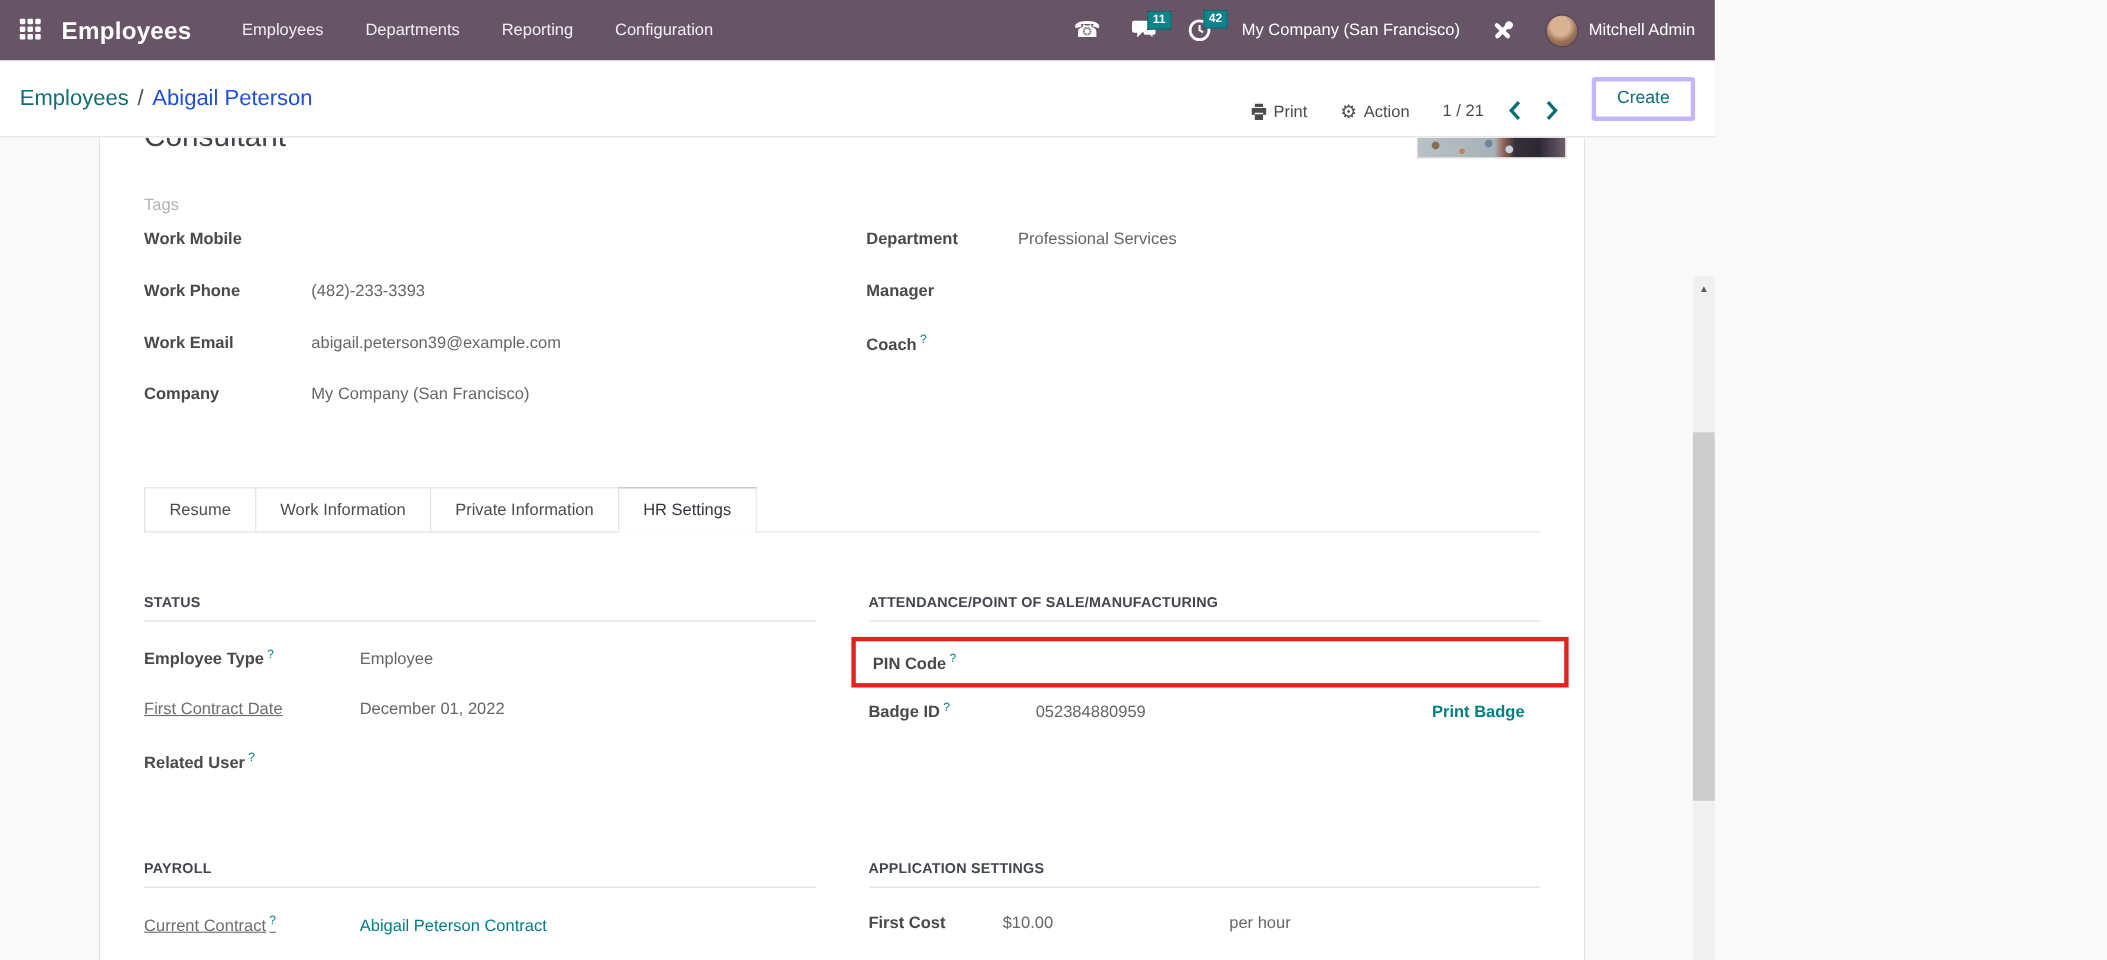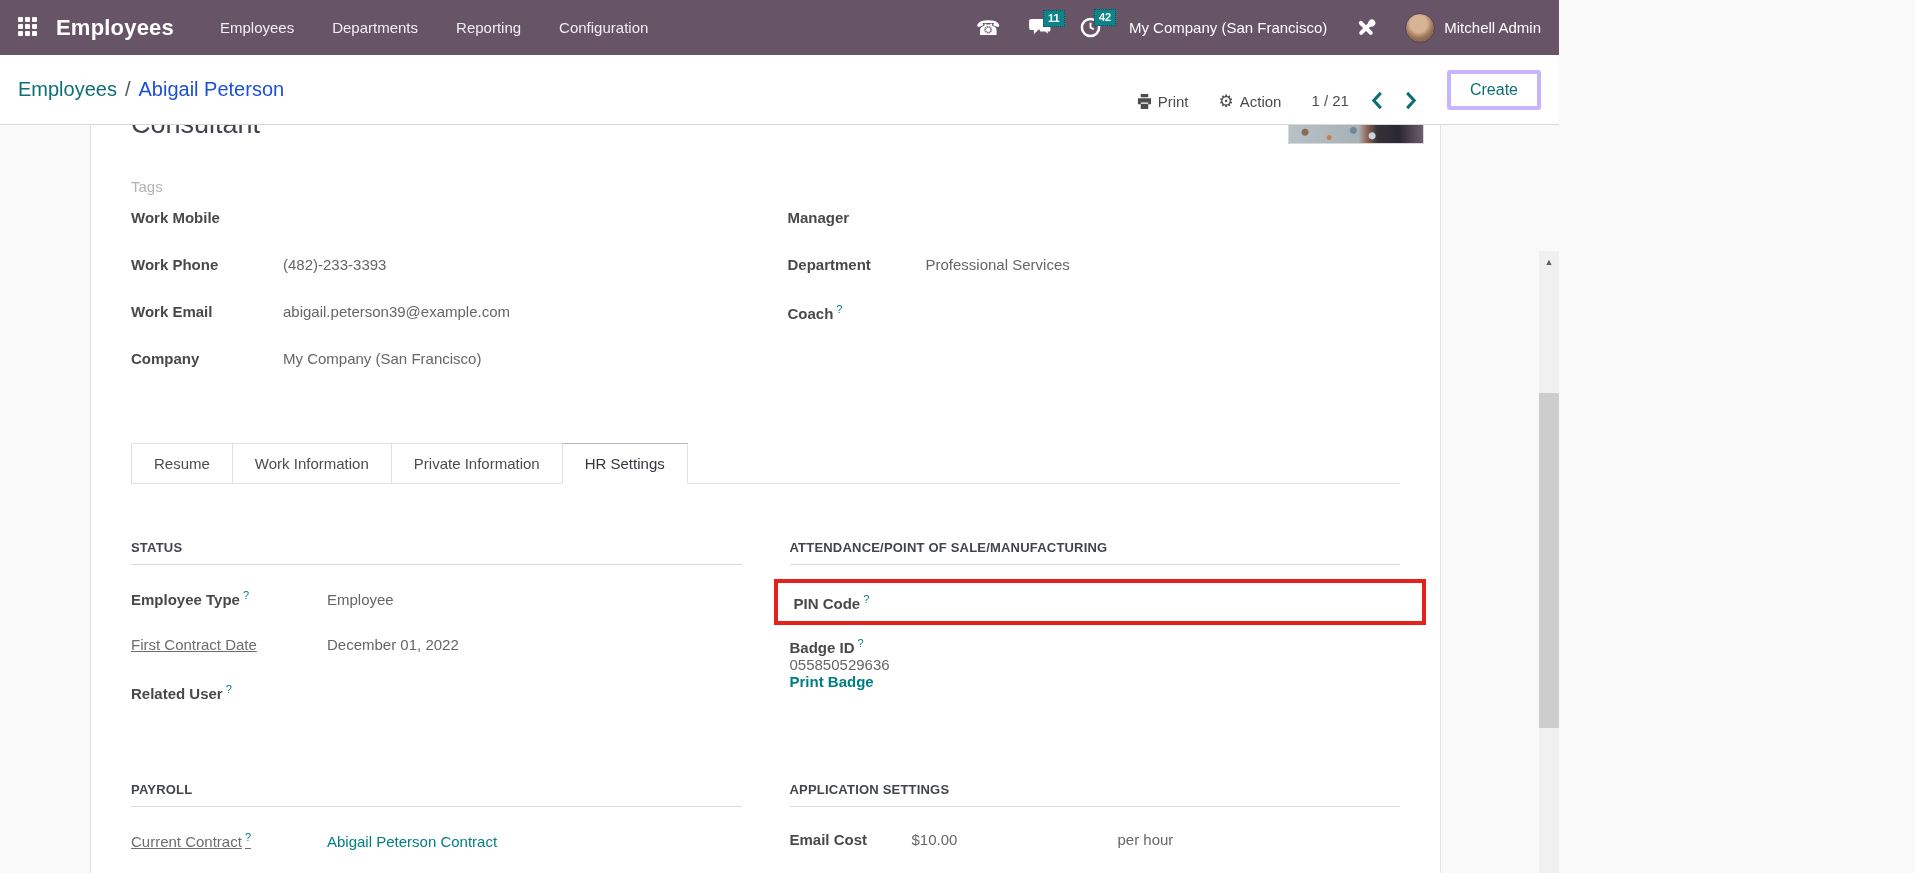--- a/index.html
+++ b/index.html
@@ -110,21 +110,21 @@
     padding-bottom: 9px; border-bottom: 1px solid #dcdcdc;
   }
   .section-rows { margin-top: 24px; }
   .sec .frow .flabel { width: 196px; }
   .sec-right .frow .flabel { width: 122px; }
   .pin-box {
     border: 4px solid #e5211e; margin: 14px 0 12px -16px; width: calc(100% + 42px);
     height: 46px; display: flex; align-items: center; padding-left: 16px; cursor: text;
   }
   .pin-box .flabel { width: auto; }
-  .badge-row { display: flex; align-items: baseline; height: 26px; flex-direction: column; }
+  .badge-row { display: flex; align-items: baseline; height: 26px; }
   .badge-row .spacer { flex: 1; }
   .action-link { color: #017e84; font-weight: 700; cursor: pointer; margin-right: 14px; font-size: 15px; }
   .suffix { color: #666; margin-left: 96px; }
   .val-cell { min-width: 110px; display: inline-block; }
 
   
   .scrollbar { position: absolute; top: 126px; right: 0; width: 20px; bottom: 0; background: #f1f0f1; }
   .scroll-up { height: 22px; display: flex; align-items: center; justify-content: center; color: #5b5b5b; font-size: 9px; cursor: pointer; }
   .scroll-thumb { position: absolute; top: 142px; left: 0; width: 20px; height: 335px; background: #cdcdcd; cursor: grab; }
 </style>
@@ -242,26 +242,26 @@
             <span class="flabel"><span>Work Email</span></span>
             <span class="fvalue">abigail.peterson39@example.com</span>
           </div>
           <div class="frow">
             <span class="flabel"><span>Company</span></span>
             <span class="fvalue">My Company (San Francisco)</span>
           </div>
         </div>
         <div class="hcol-right">
           <div class="frow">
+            <span class="flabel"><span>Department</span></span>
+            <span class="fvalue">Professional Services</span>
+          </div>
+          <div class="frow">
             <span class="flabel"><span>Manager</span></span>
             <span class="fvalue"></span>
-          </div>
-          <div class="frow">
-            <span class="flabel"><span>Department</span></span>
-            <span class="fvalue">Professional Services</span>
           </div>
           <div class="frow">
             <span class="flabel"><span>Coach</span><sup class="help">?</sup></span>
             <span class="fvalue"></span>
           </div>
         </div>
       </div>
 
       <div class="tabs">
         <div class="tab">Resume</div>
@@ -291,42 +291,42 @@
         </div>
 
         <div class="sec sec-right">
           <div class="section-title">ATTENDANCE/POINT OF SALE/MANUFACTURING</div>
           <div class="pin-box">
             <span class="flabel"><span>PIN Code</span><sup class="help">?</sup></span>
             <span class="fvalue"></span>
           </div>
           <div class="badge-row">
             <span class="flabel"><span>Badge ID</span><sup class="help">?</sup></span>
-            <span class="fvalue">055850529636</span>
+            <span class="fvalue">052384880959</span>
             <span class="spacer"></span>
             <span class="action-link">Print Badge</span>
           </div>
         </div>
 
         <div class="sec">
           <div class="section-title">PAYROLL</div>
           <div class="section-rows">
             <div class="frow">
               <span class="flabel muted"><span>Current Contract</span><sup class="help">?</sup></span>
               <span class="fvalue link">Abigail Peterson Contract</span>
             </div>
 
           </div>
         </div>
 
         <div class="sec sec-right">
           <div class="section-title">APPLICATION SETTINGS</div>
           <div class="section-rows">
             <div class="frow">
-              <span class="flabel"><span>Email Cost</span></span>
+              <span class="flabel"><span>First Cost</span></span>
               <span class="fvalue val-cell">$10.00</span>
               <span class="suffix">per hour</span>
             </div>
 
           </div>
         </div>
 
       </div>
     </div>
 

